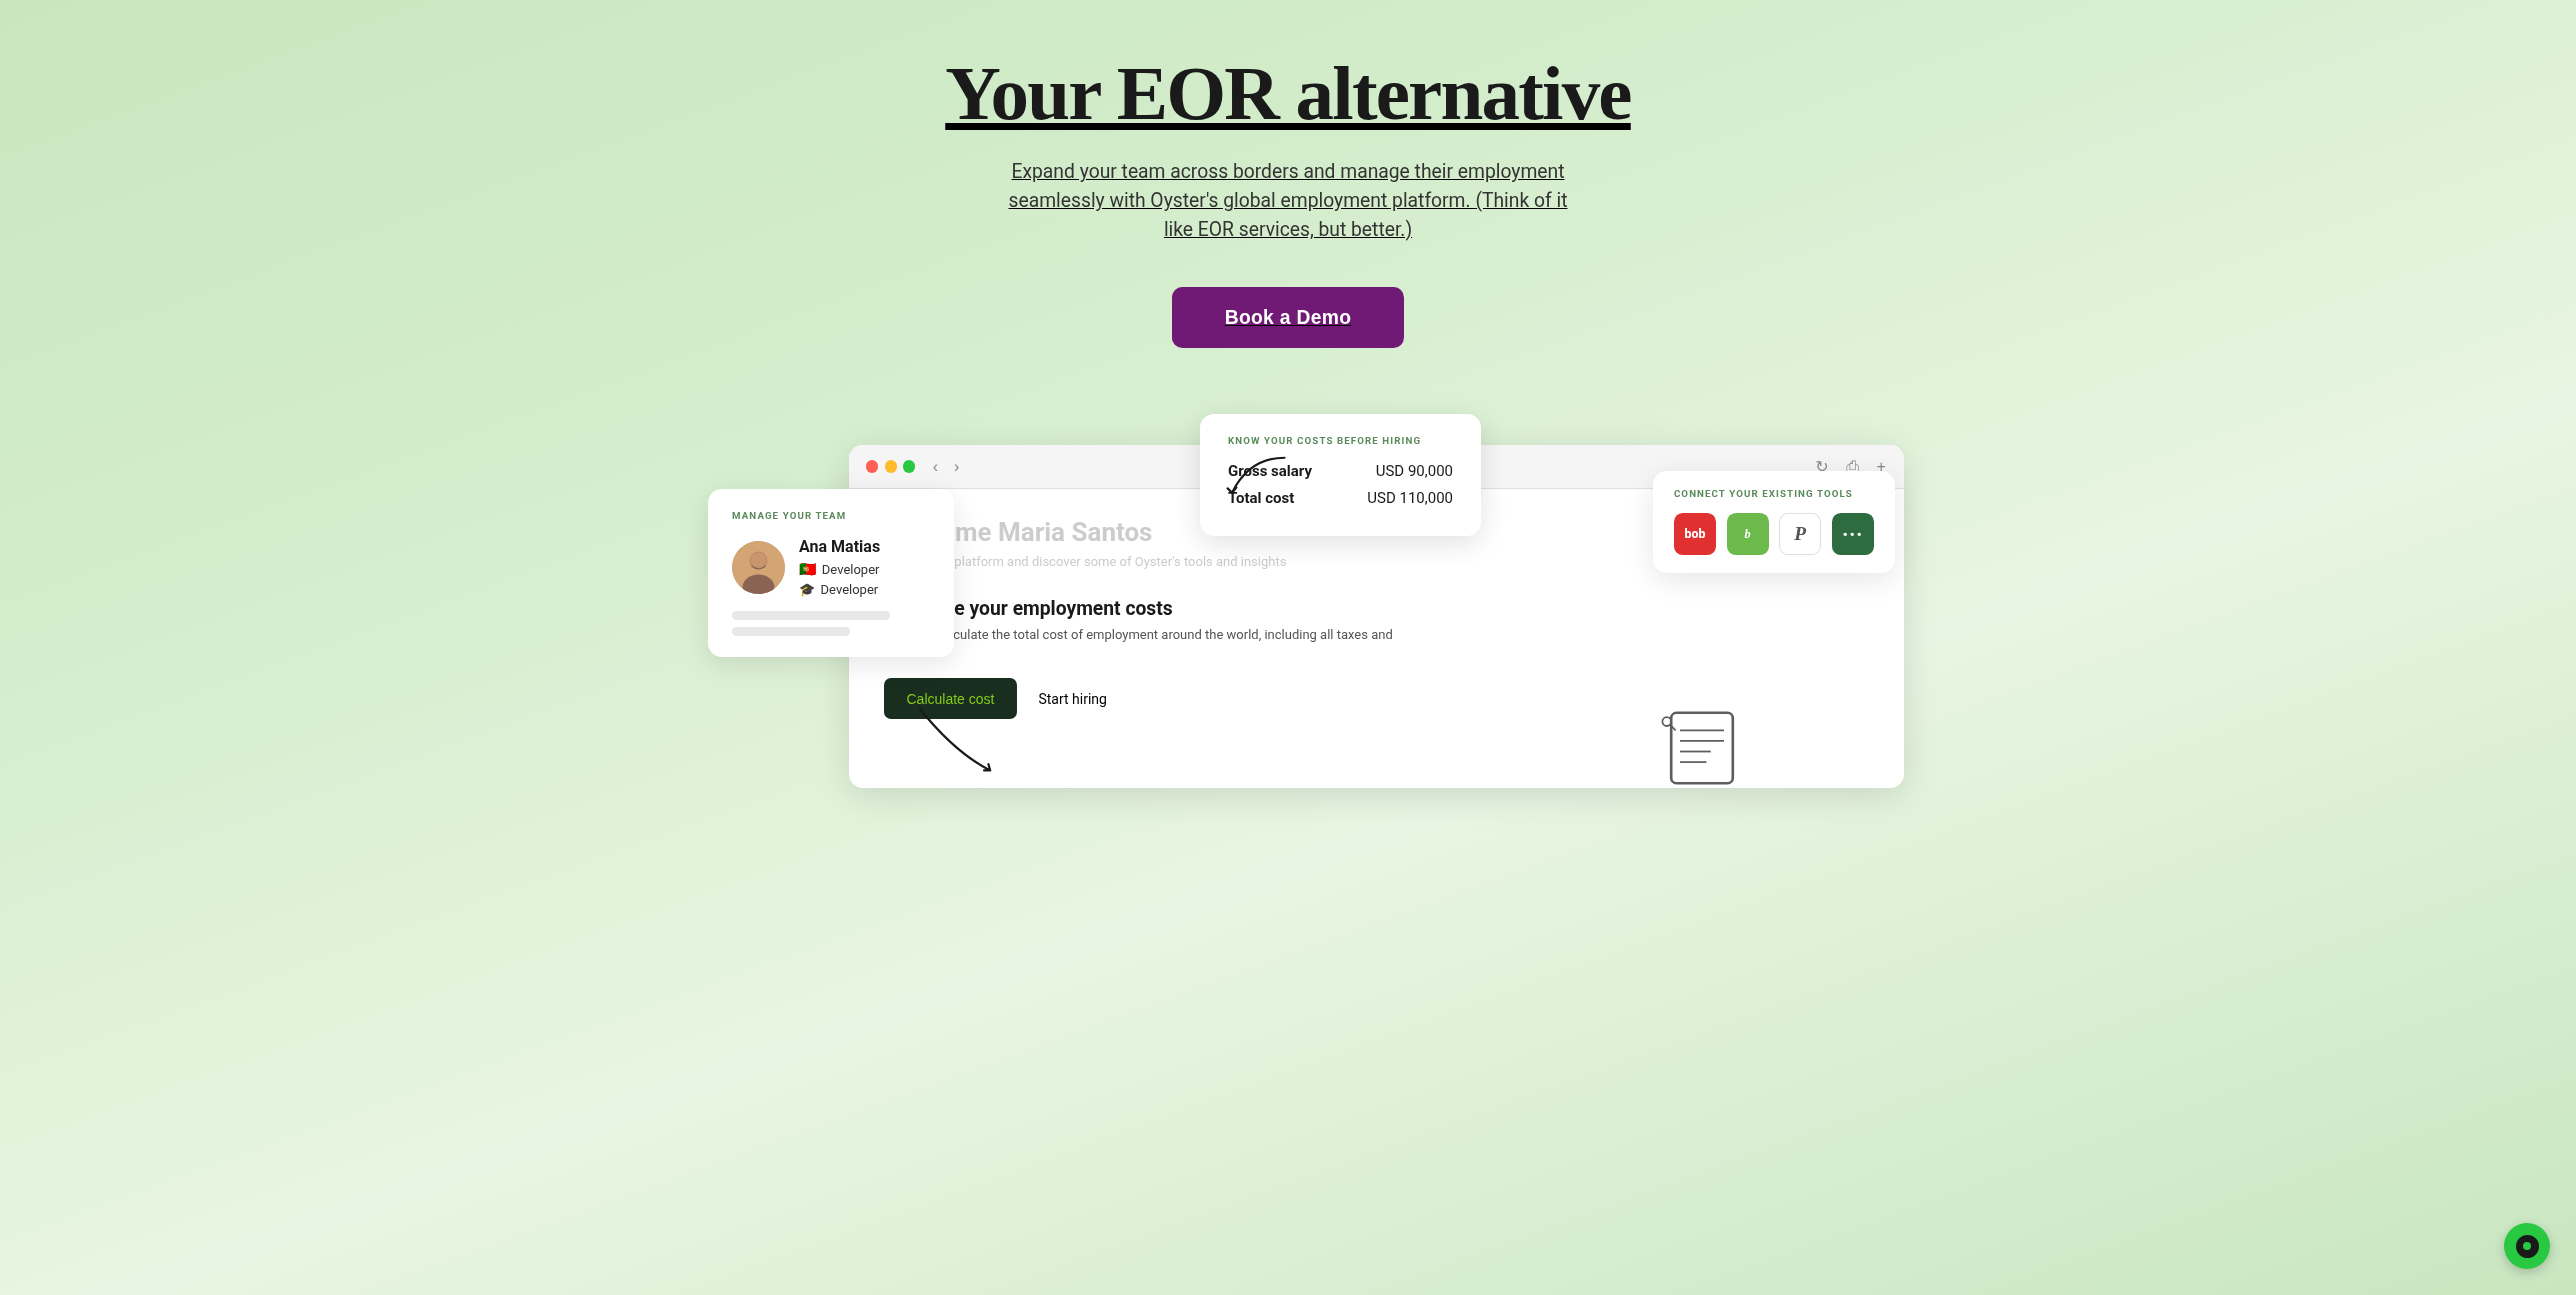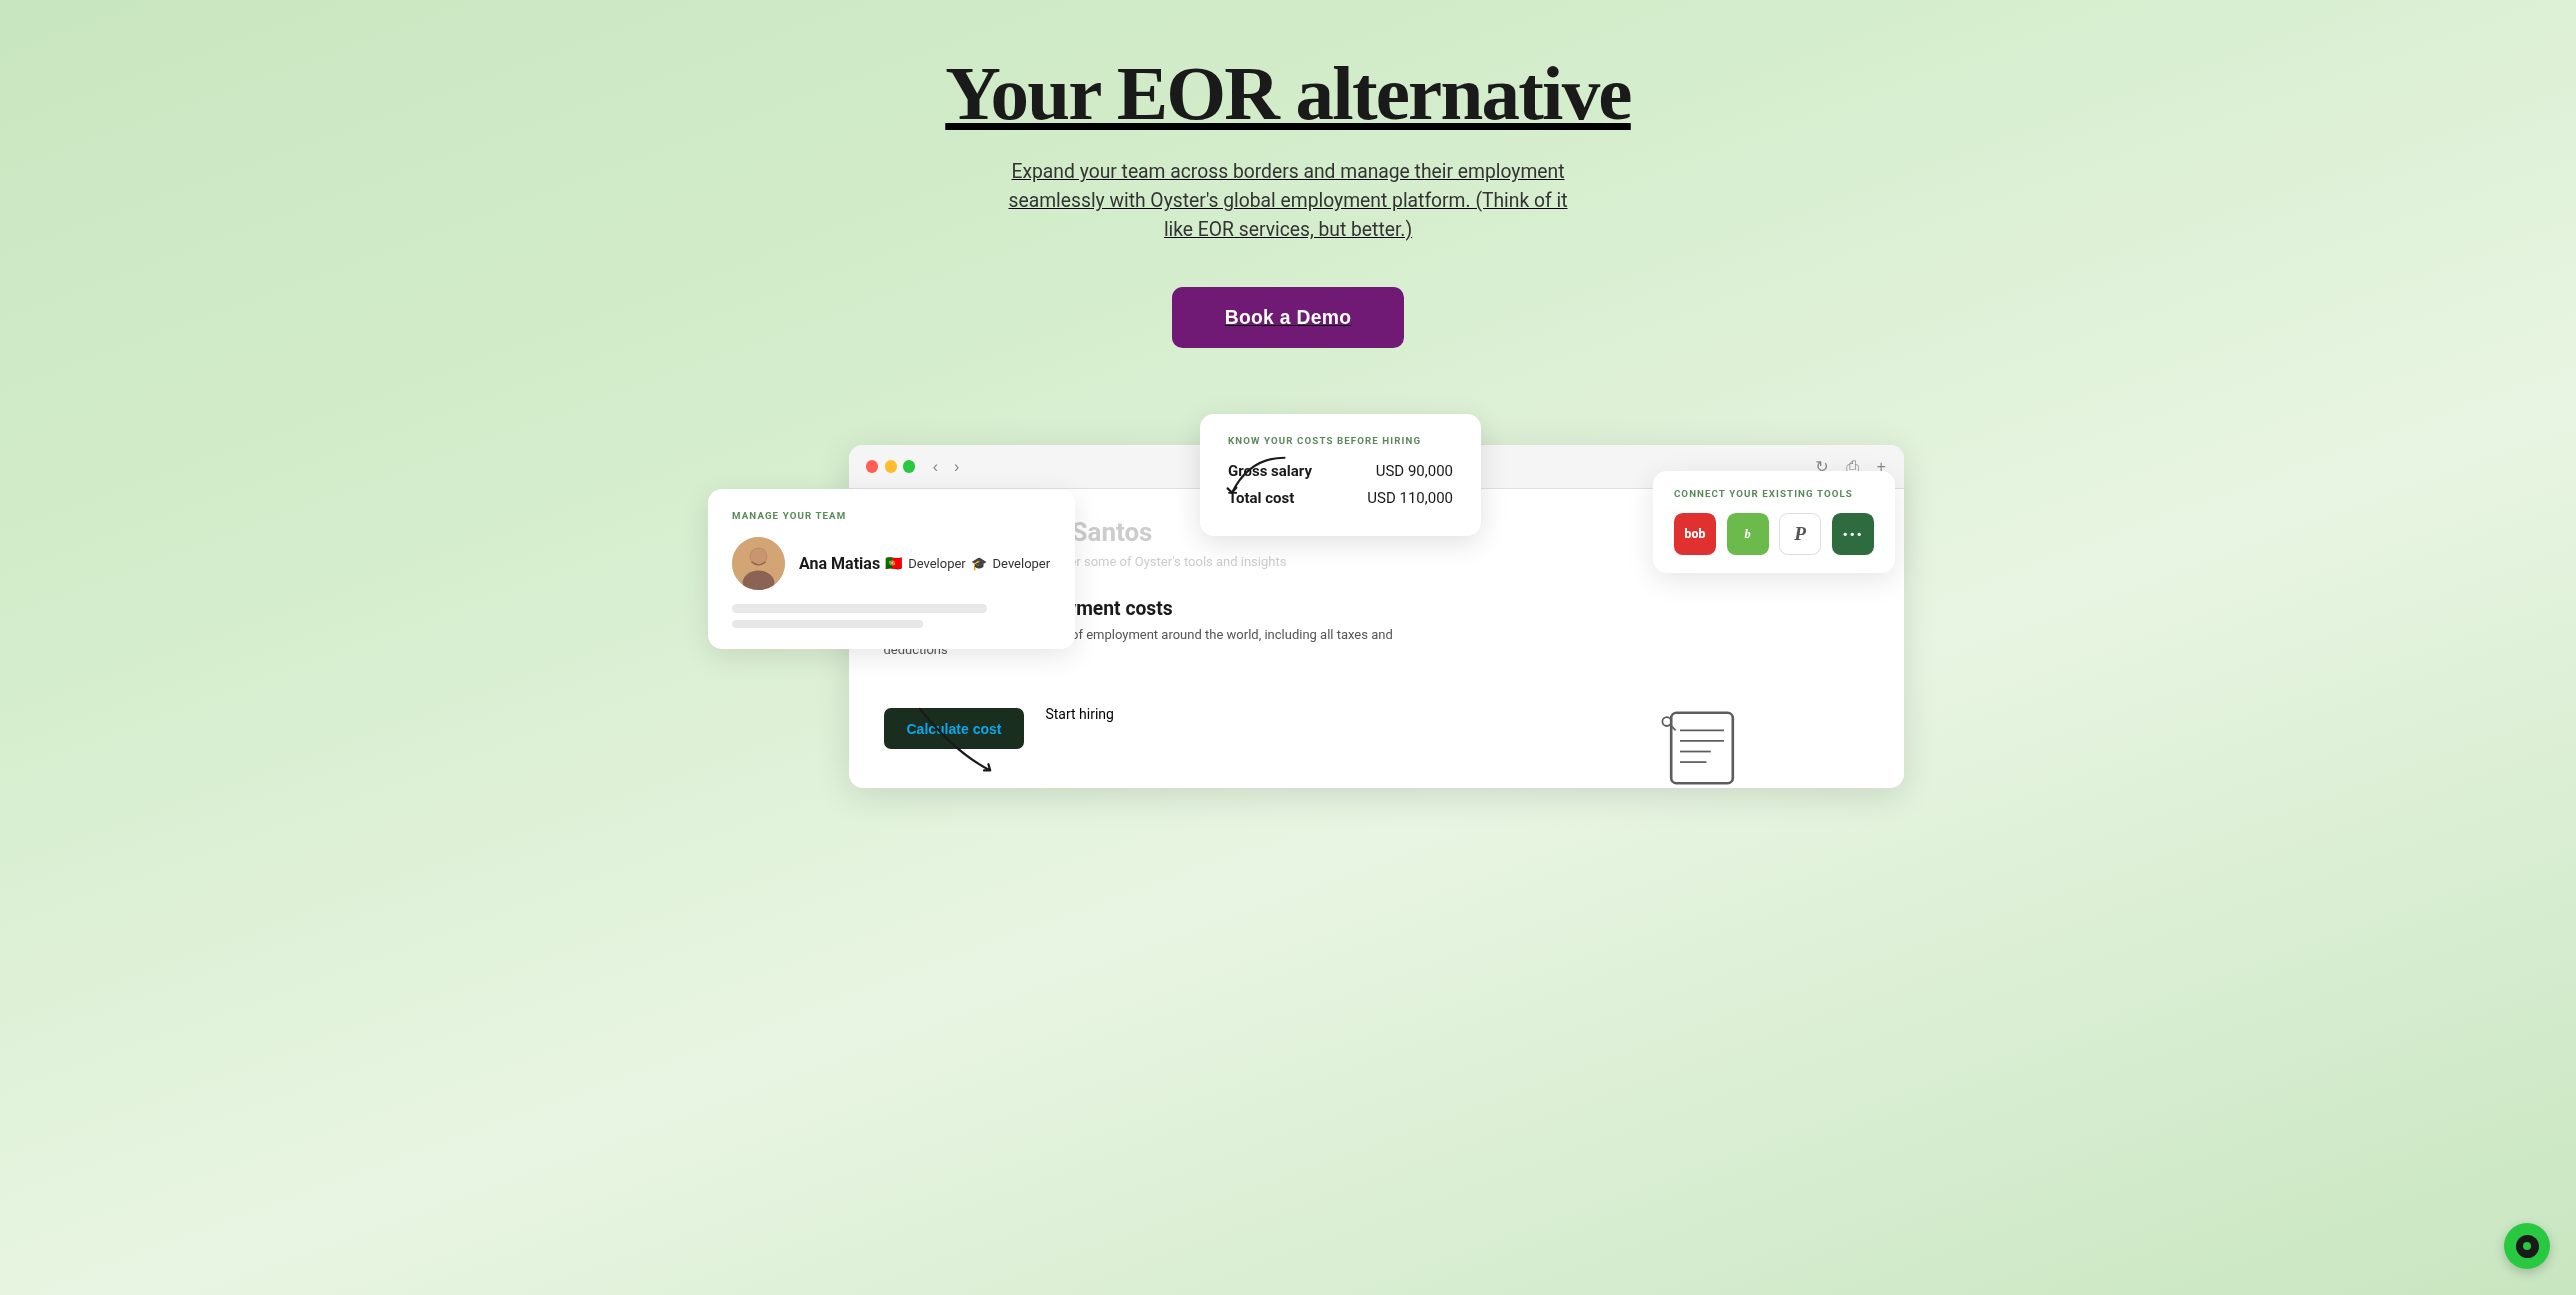--- a/index.html
+++ b/index.html
@@ -137,21 +137,21 @@
       background: #c8a882;
       overflow: hidden;
       display: flex;
       align-items: center;
       justify-content: center;
       font-size: 24.6px;
     }
 
     .person-details {
       display: flex;
-      flex-direction: row;
+      flex-direction: column;
       gap: 5.3px;
     }
 
     .person-name {
       font-size: 16px;
       font-weight: 700;
       color: #1a1a1a;
     }
 
     .person-country {
@@ -296,28 +296,27 @@
     }
 
     .calc-actions {
       display: flex;
       align-items: center;
       gap: 21px;
     }
 
     .calc-button {
       background: #1a2e20;
-      color: #0ea5e9;
+      color: #84cc16;
       border: none;
       border-radius: 7px;
       padding: 12.3px 23px;
       font-size: 14px;
-      font-weight: 700;
+      font-weight: 400;
       cursor: pointer;
-      margin-top: 30px;
     }
 
     .hire-link {
       font-size: 14px;
       color: #000000;
       cursor: pointer;
       text-decoration: none;
     }
 
     

